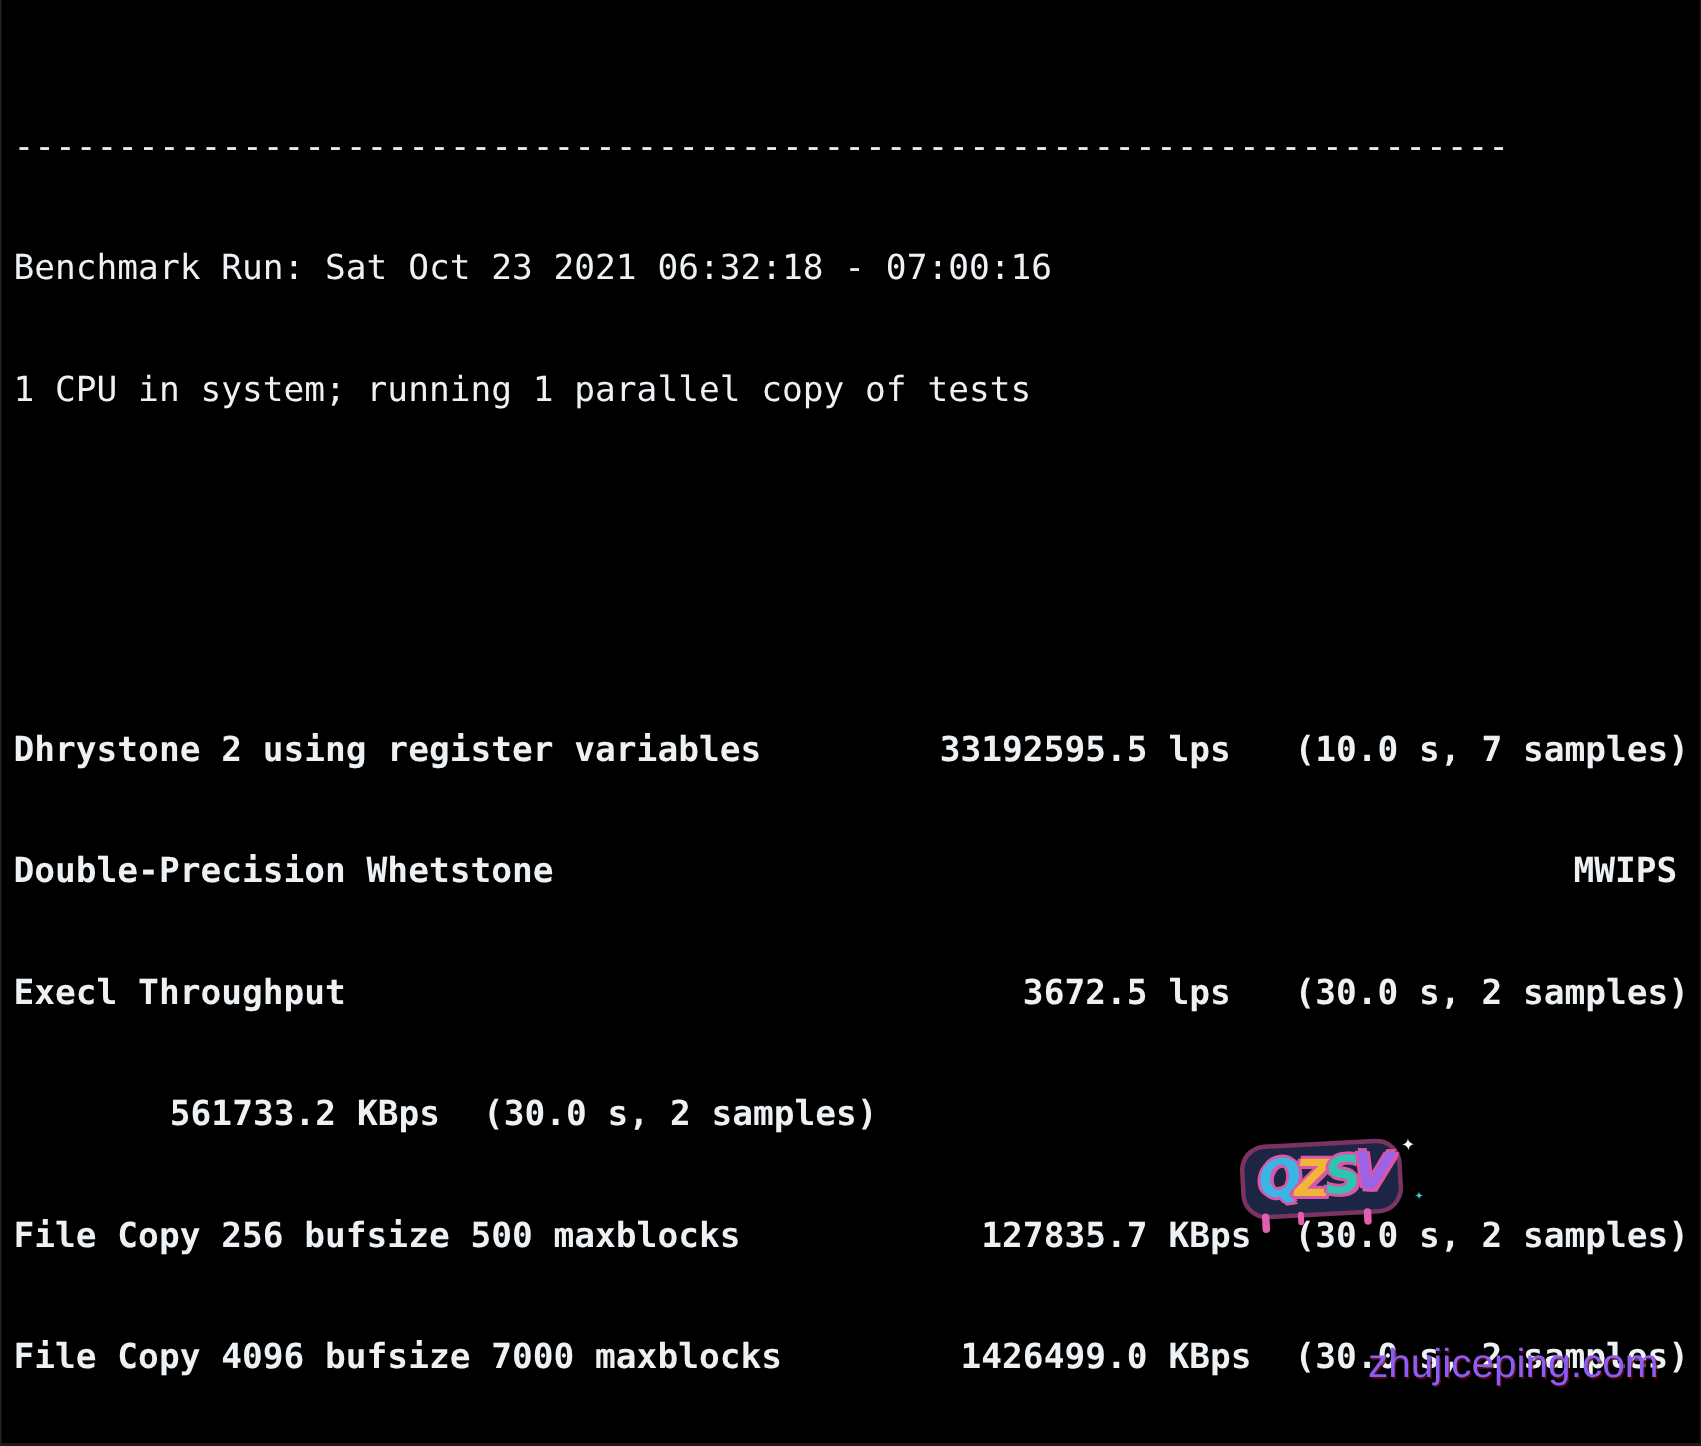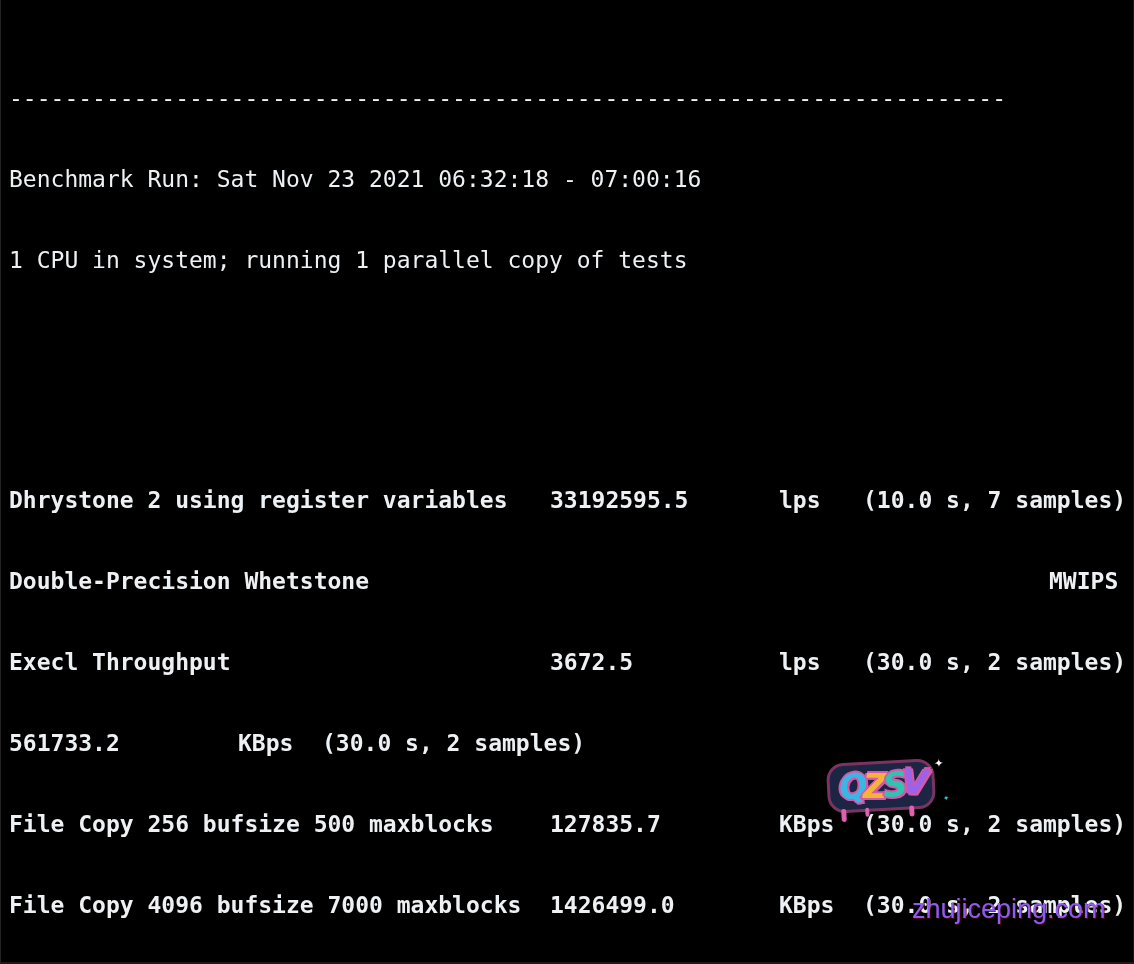--- a/index.html
+++ b/index.html
@@ -16,21 +16,21 @@
     color:#eef1f4;
     padding:6px 0 0 8px;
     overflow:hidden;
     white-space:pre;
   }
   .line,.row{height:29px;line-height:29px;}
   .row{display:flex;font-weight:bold;}
   .blank{height:29px;}
   
   .t1 .lbl{flex:1;overflow:hidden;}
-  .t1 .val{width:215px;text-align:left;}
+  .t1 .val{width:215px;text-align:right;}
   .t1 .unit{width:98px;padding-left:14px;box-sizing:border-box;}
   .t1 .note{width:270px;}
   
   .graffiti{
     position:absolute;left:829px;top:712px;
     transform:rotate(-3deg);
     z-index:5;
   }
   .graffiti .blob{
     position:relative;
@@ -67,21 +67,21 @@
     text-shadow:1px 1px 0 rgba(90,10,10,0.8);
     z-index:6;
   }
 </style>
 </head>
 <body>
 
 <div class="screen">
 
   <div class="line">------------------------------------------------------------------------</div>
-  <div class="line">Benchmark Run: Sat Nov 23 2021 06:32:18 - 07:00:16</div>
+  <div class="line">Benchmark Run: Sat Oct 23 2021 06:32:18 - 07:00:16</div>
   <div class="line">1 CPU in system; running 1 parallel copy of tests</div>
   <div class="blank"></div>
 
   <div class="t1">
     <div class="row"><span class="lbl">Dhrystone 2 using register variables</span><span class="val">33192595.5</span><span class="unit">lps</span><span class="note">(10.0 s, 7 samples)</span></div>
     <div class="row"><span class="lbl">Double-Precision Whetstone</span><span class="unit">MWIPS</span></div>
     <div class="row"><span class="lbl">Execl Throughput</span><span class="val">3672.5</span><span class="unit">lps</span><span class="note">(30.0 s, 2 samples)</span></div>
     <div class="row"><span class="val">561733.2</span><span class="unit">KBps</span><span class="note">(30.0 s, 2 samples)</span></div>
     <div class="row"><span class="lbl">File Copy 256 bufsize 500 maxblocks</span><span class="val">127835.7</span><span class="unit">KBps</span><span class="note">(30.0 s, 2 samples)</span></div>
     <div class="row"><span class="lbl">File Copy 4096 bufsize 7000 maxblocks</span><span class="val">1426499.0</span><span class="unit">KBps</span><span class="note">(30.0 s, 2 samples)</span></div>

